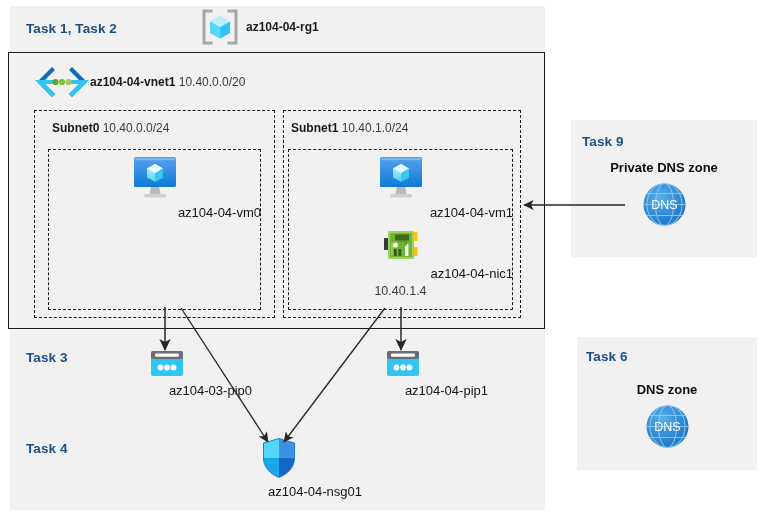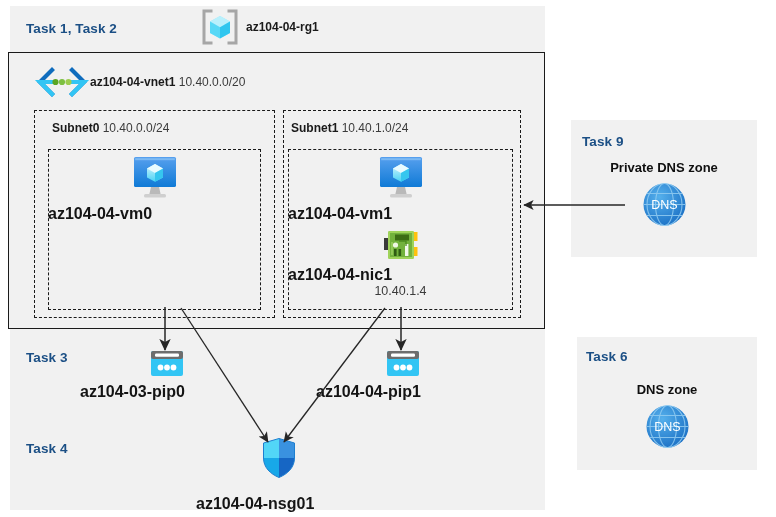--- a/index.html
+++ b/index.html
@@ -29,22 +29,22 @@
   .inner-box{
     position:absolute;border:1.5px dashed #1a1a1a;background:transparent;
     box-sizing:border-box;
   }
 
   
   .hdr{position:absolute;white-space:nowrap;font-size:12px;color:#1a1a1a;}
   .hdr b{font-weight:bold;}
   .hdr .dim{font-weight:normal;color:#3b3b3b;}
   .res-name{
-    position:absolute;width:100%;text-align:left;font-size:16px;
-    font-weight:bold;color:#141414;white-space:nowrap;
+    position:absolute;width:100%;text-align:right;font-size:13px;
+    font-weight:normal;color:#141414;white-space:nowrap;
   }
   .res-sub{
     position:absolute;width:100%;text-align:center;font-size:12.5px;
     font-weight:normal;color:#3b3b3b;white-space:nowrap;
   }
   .zone-title{
     position:absolute;width:100%;text-align:center;font-size:13px;
     font-weight:bold;color:#0f0f0f;white-space:nowrap;
   }
 
@@ -229,21 +229,21 @@
         </defs>
         <g clip-path="url(#shclip)">
           <rect x="0" y="0" width="17" height="21" fill="#52d6f7"></rect>
           <rect x="17" y="0" width="17" height="21" fill="#3a92e0"></rect>
           <rect x="0" y="21" width="17" height="21" fill="#18a8e8"></rect>
           <rect x="17" y="21" width="17" height="21" fill="#1666c4"></rect>
         </g>
         <path d="M17 1.5 L32.5 6 V21 C32.5 30.5 25.5 37 17 40.5 C8.5 37 1.5 30.5 1.5 21 V6 Z" fill="none" stroke="#1e7fd0" stroke-width="1"></path>
       </svg>
     </div>
-    <div class="res-name" style="left:0;top:58px;">az104-04-nsg01</div>
+    <div class="res-name" style="left:0;top:47px;">az104-04-nsg01</div>
   </div>
 
   <div class="panel" style="left:571px;top:120px;width:186px;height:137px;"></div>
   <div class="task-label" style="left:582px;top:134px;">Task 9</div>
   <div class="zone-title" style="left:571px;top:160px;width:186px;">Private DNS zone</div>
 
   <div class="node" style="left:571px;top:182px;width:186px;height:68px;">
     <div class="icon" style="left:71px;top:0px;width:45px;height:45px;">
       <svg width="45" height="45" viewBox="0 0 45 45">
         <defs>

